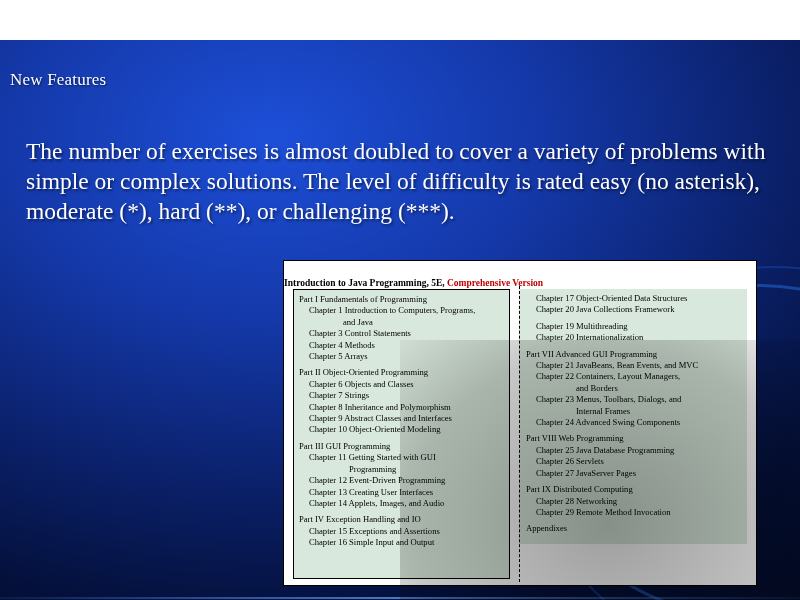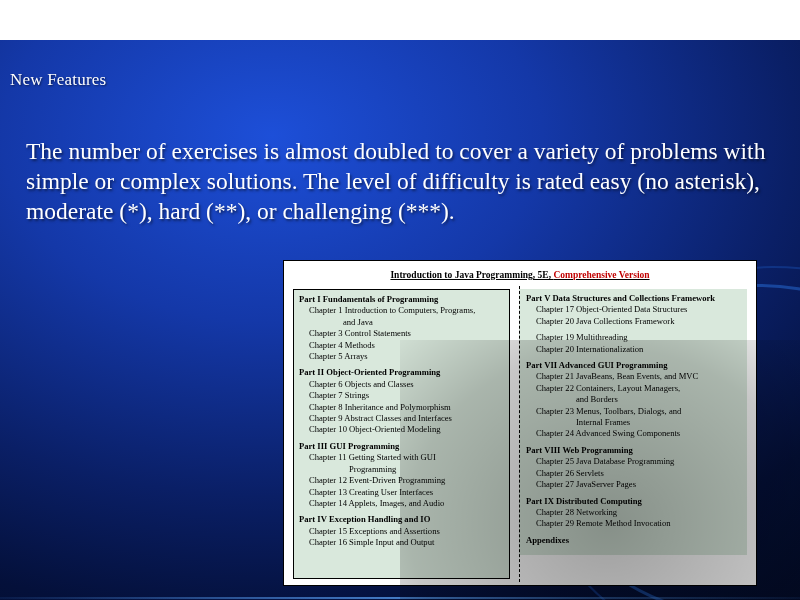--- a/index.html
+++ b/index.html
@@ -109,28 +109,26 @@
     top: 220px;
     width: 474px;
     height: 326px;
     background: #ffffff;
     border: 1px solid #000000;
     box-sizing: border-box;
     font-family: "Liberation Serif", serif;
     overflow: hidden;
   }
   #toc-title {
-    text-align: center;
     font-size: 9.5px;
     font-weight: bold;
     color: #000000;
-    padding-top: 8px;
+    padding-top: 16px;
     line-height: 12px;
     white-space: nowrap;
-    text-decoration: underline;
   }
   #toc-title .red {
     color: #c00000;
   }
   #toc-cols {
     position: absolute;
     left: 9px;
     top: 28px;
     right: 9px;
     bottom: 6px;
@@ -165,21 +163,21 @@
     position: absolute;
     left: 0;
     top: -3px;
     bottom: -3px;
     border-left: 1px dashed #000000;
   }
   .grp {
     margin-bottom: 5px;
   }
   .part {
-    font-weight: bold;
+    font-weight: normal;
   }
   .chap {
     padding-left: 10px;
   }
   .chap.cont {
     padding-left: 44px;
   }
   .chap.cont2 {
     padding-left: 50px;
   }
@@ -240,21 +238,20 @@
         <div class="grp">
           <div class="part">Part IV Exception Handling and IO</div>
           <div class="chap">Chapter 15 Exceptions and Assertions</div>
           <div class="chap">Chapter 16 Simple Input and Output</div>
         </div>
       </div>
 
       <div class="toc-right-wrap">
         <div class="toc-col right">
           <div class="grp">
-            <div class="part">Part V Data Structures and Collections Framework</div>
             <div class="chap">Chapter 17 Object-Oriented Data Structures</div>
             <div class="chap">Chapter 20 Java Collections Framework</div>
           </div>
           <div class="grp">
             <div class="chap">Chapter 19 Multithreading</div>
             <div class="chap">Chapter 20 Internationalization</div>
           </div>
           <div class="grp">
             <div class="part">Part VII   Advanced GUI Programming</div>
             <div class="chap">Chapter 21 JavaBeans, Bean Events, and MVC</div>

